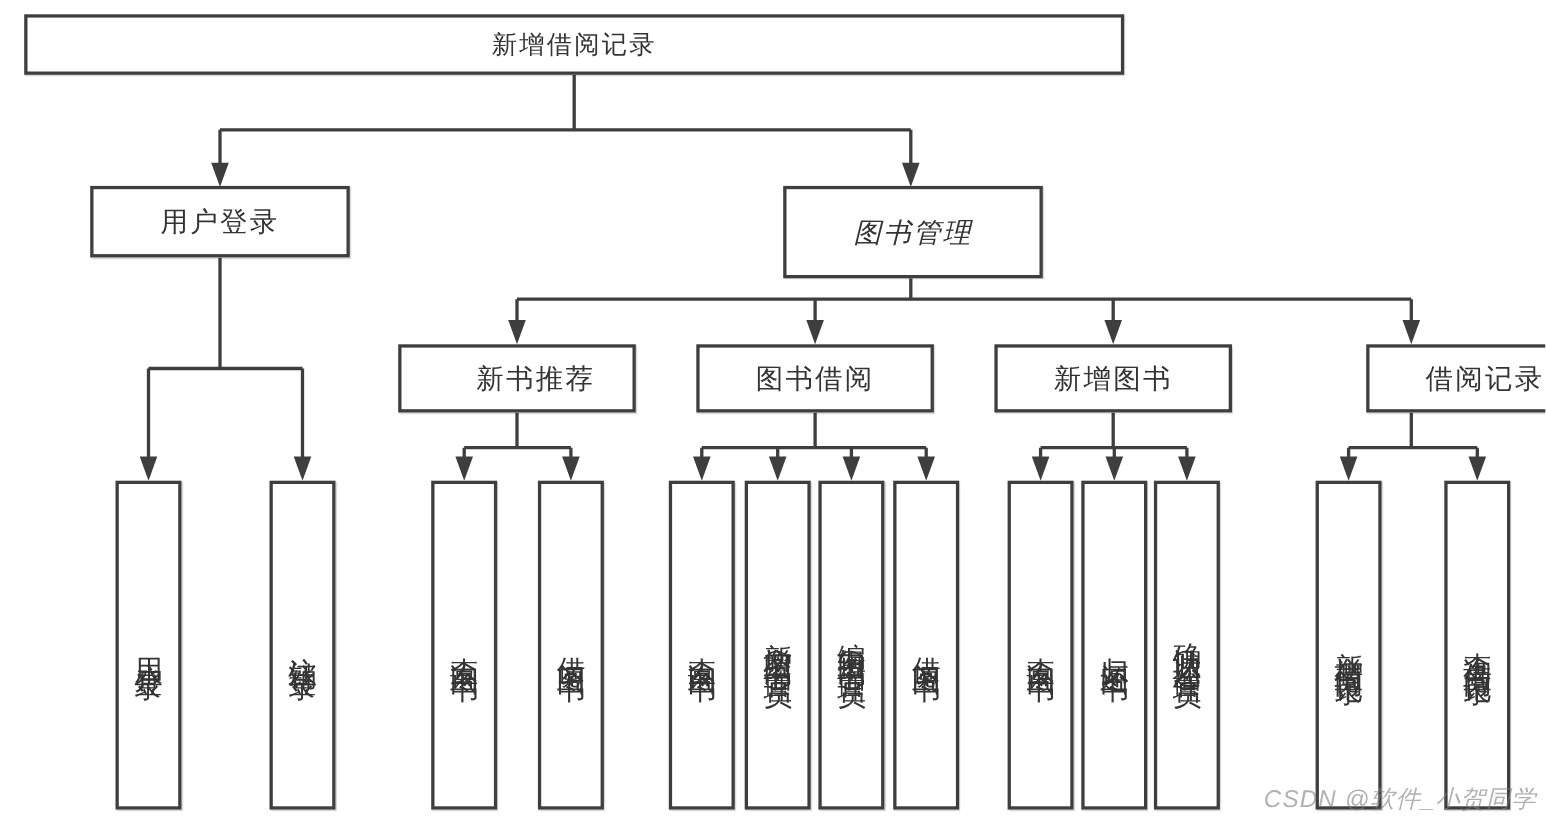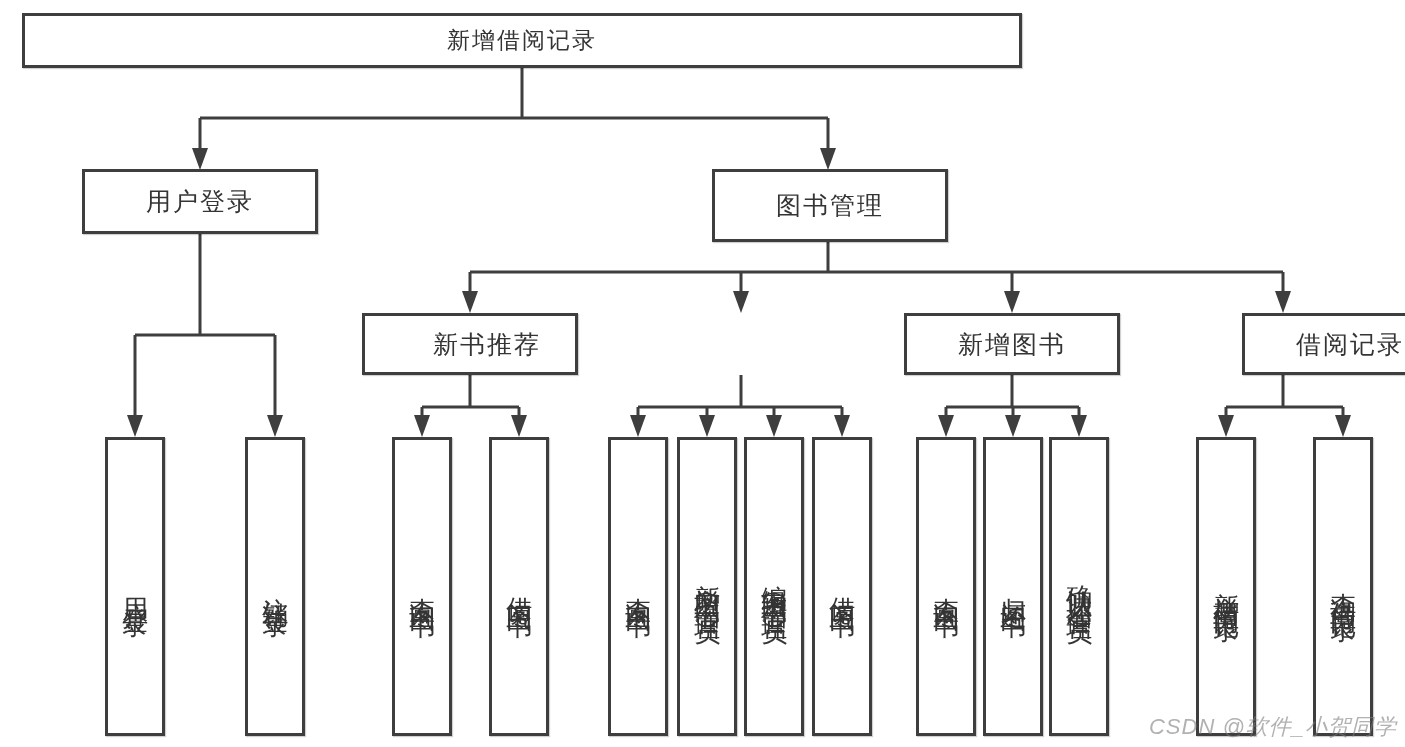--- a/index.html
+++ b/index.html
@@ -71,26 +71,29 @@
     </g>
   </svg>
 
   <div class="box rootbox" style="left:22px;top:13px;width:1000px;height:55px;">
     <span>新增借阅记录</span>
   </div>
 
   <div class="box hbox" style="left:82px;top:169px;width:236px;height:65px;">
     <span>用户登录</span>
   </div>
-  <div class="box hbox" style="left:712px;top:169px;width:236px;height:73px;">
+  <div class="box hbox" style="left:712px;top:169px;width:236px;height:84px;font-style:italic;">
     <span>图书管理</span>
   </div>
 
   <div class="box hbox" style="left:362px;top:313px;width:216px;height:62px;padding-left:34px;">
     <span>新书推荐</span>
+  </div>
+  <div class="box hbox" style="left:633px;top:313px;width:216px;height:62px;">
+    <span>图书借阅</span>
   </div>
   <div class="box hbox" style="left:904px;top:313px;width:216px;height:62px;">
     <span>新增图书</span>
   </div>
   <div class="box hbox" style="left:1242px;top:313px;width:216px;height:62px;">
     <span>借阅记录</span>
   </div>
 
   <div class="box vbox" style="left:105px;top:437px;width:60px;height:299px;">
     <span class="vlabel">用户登录</span>

